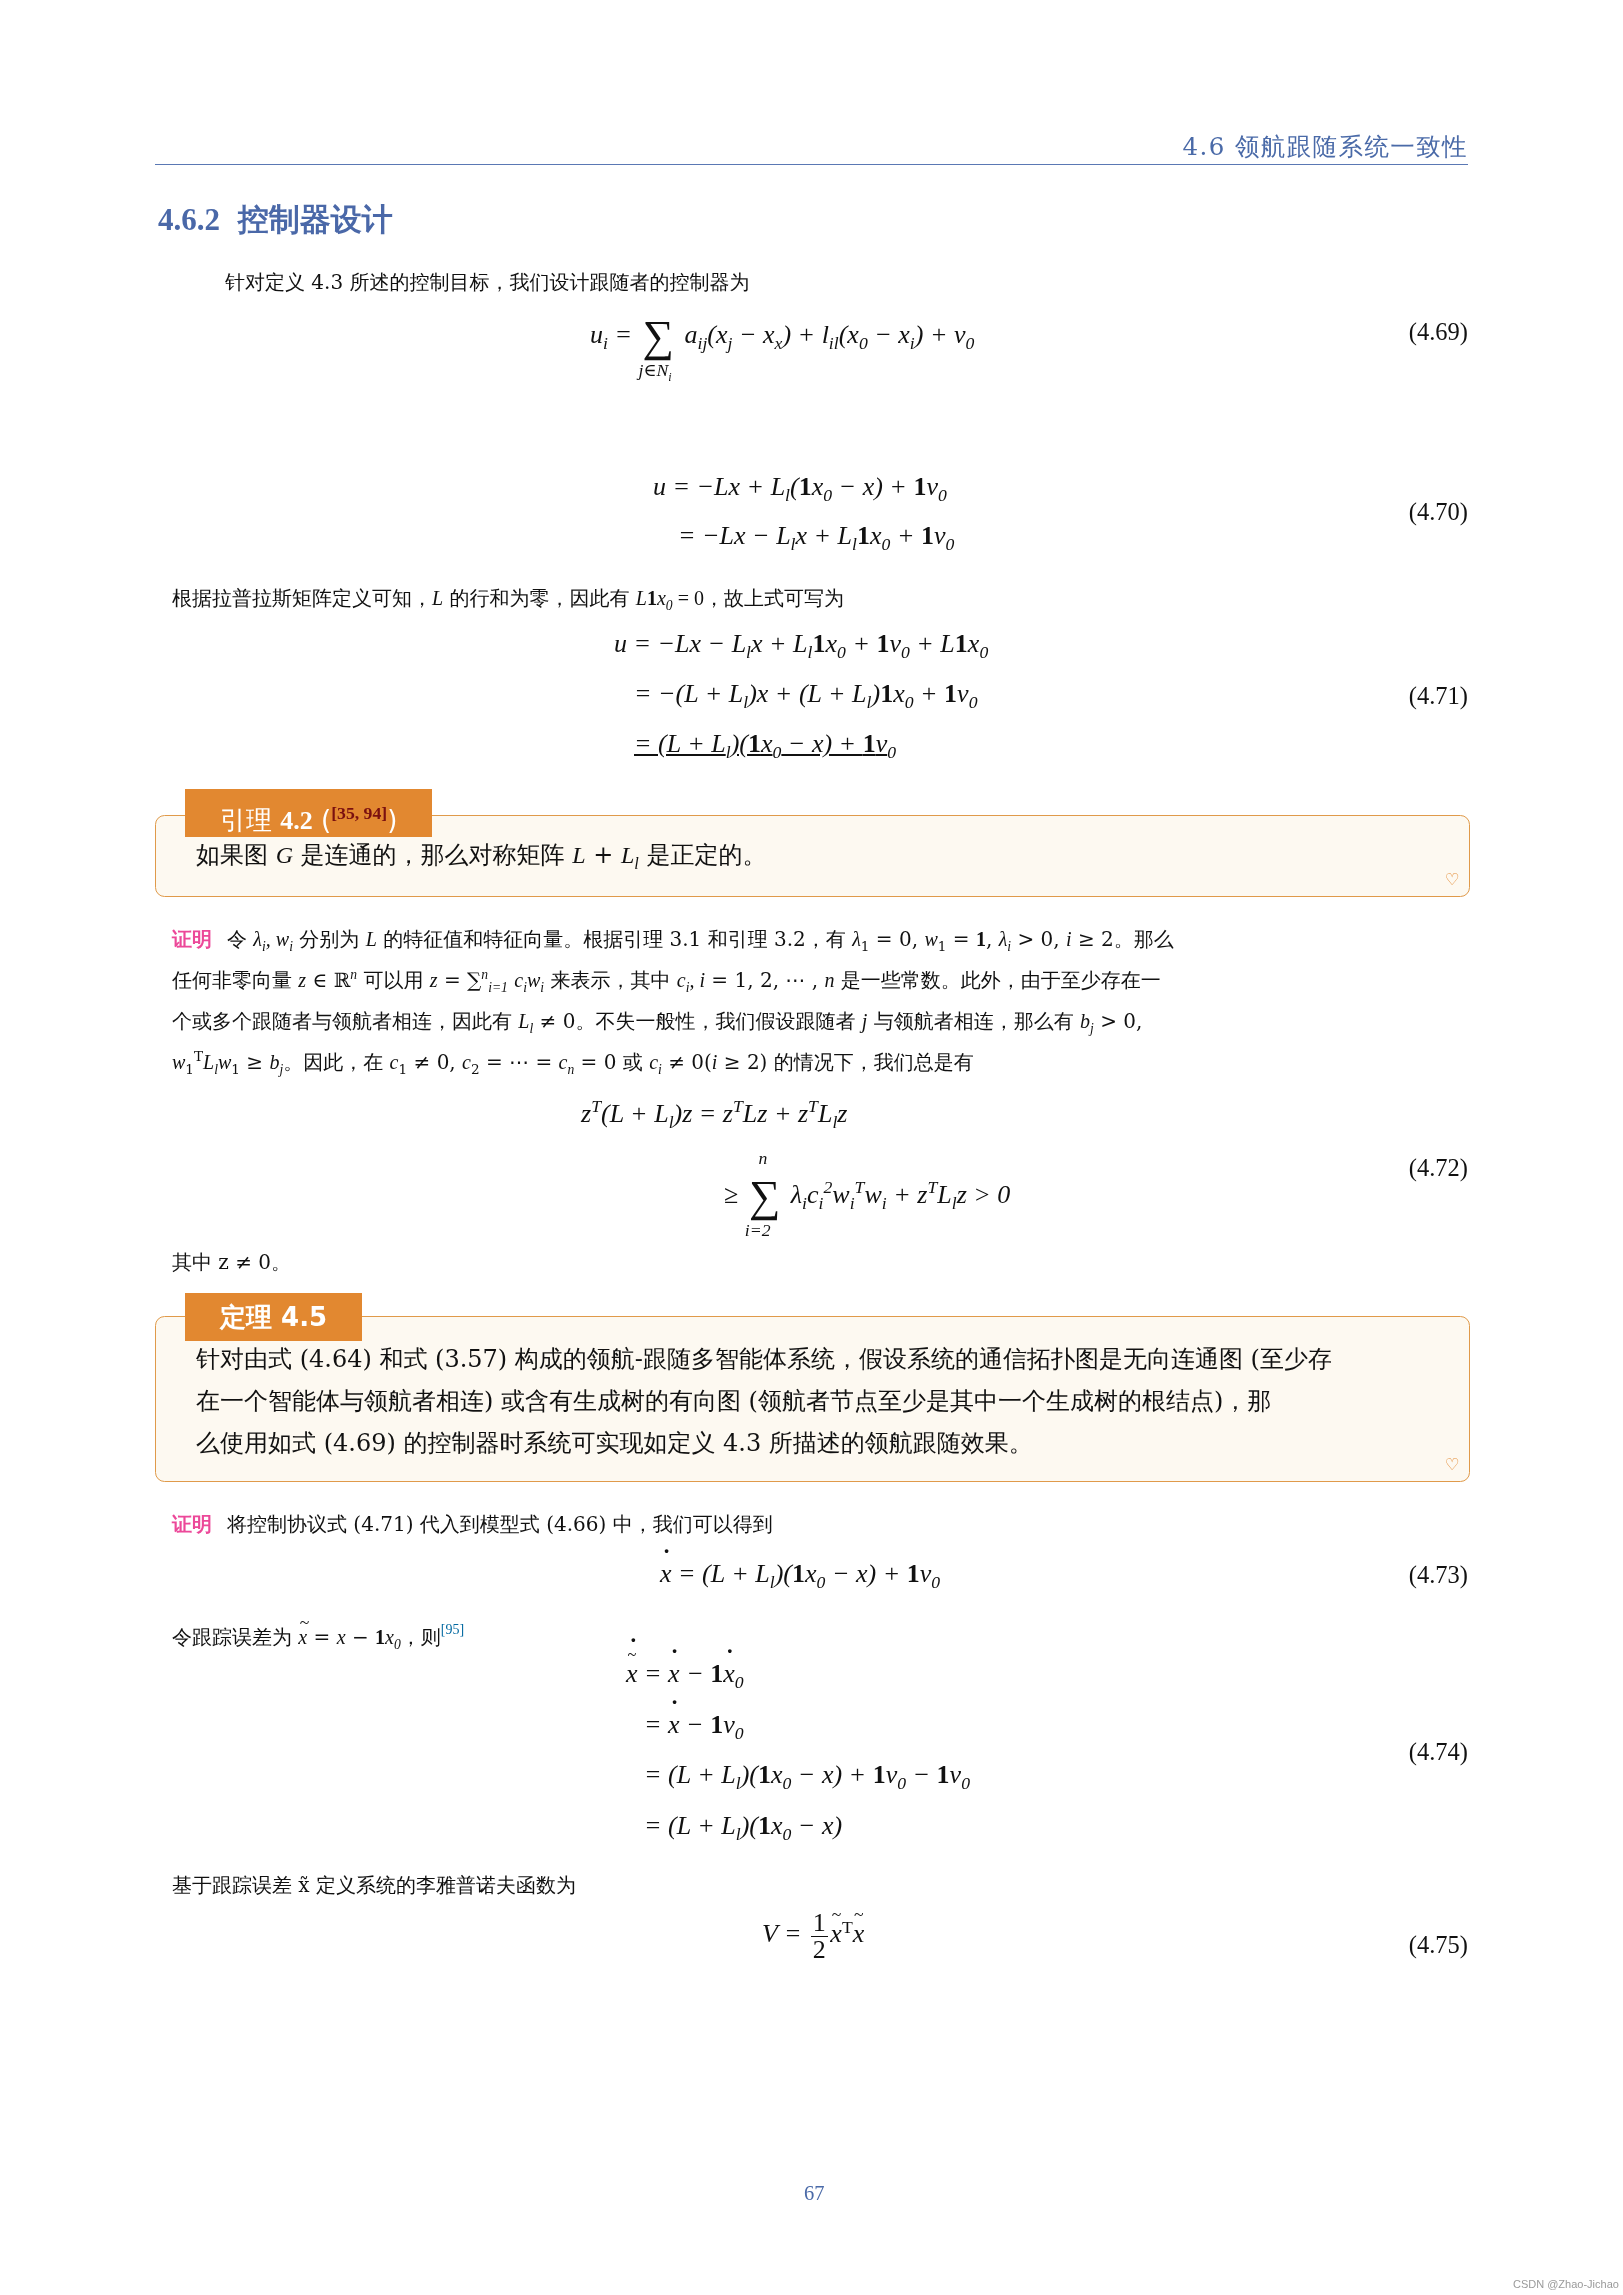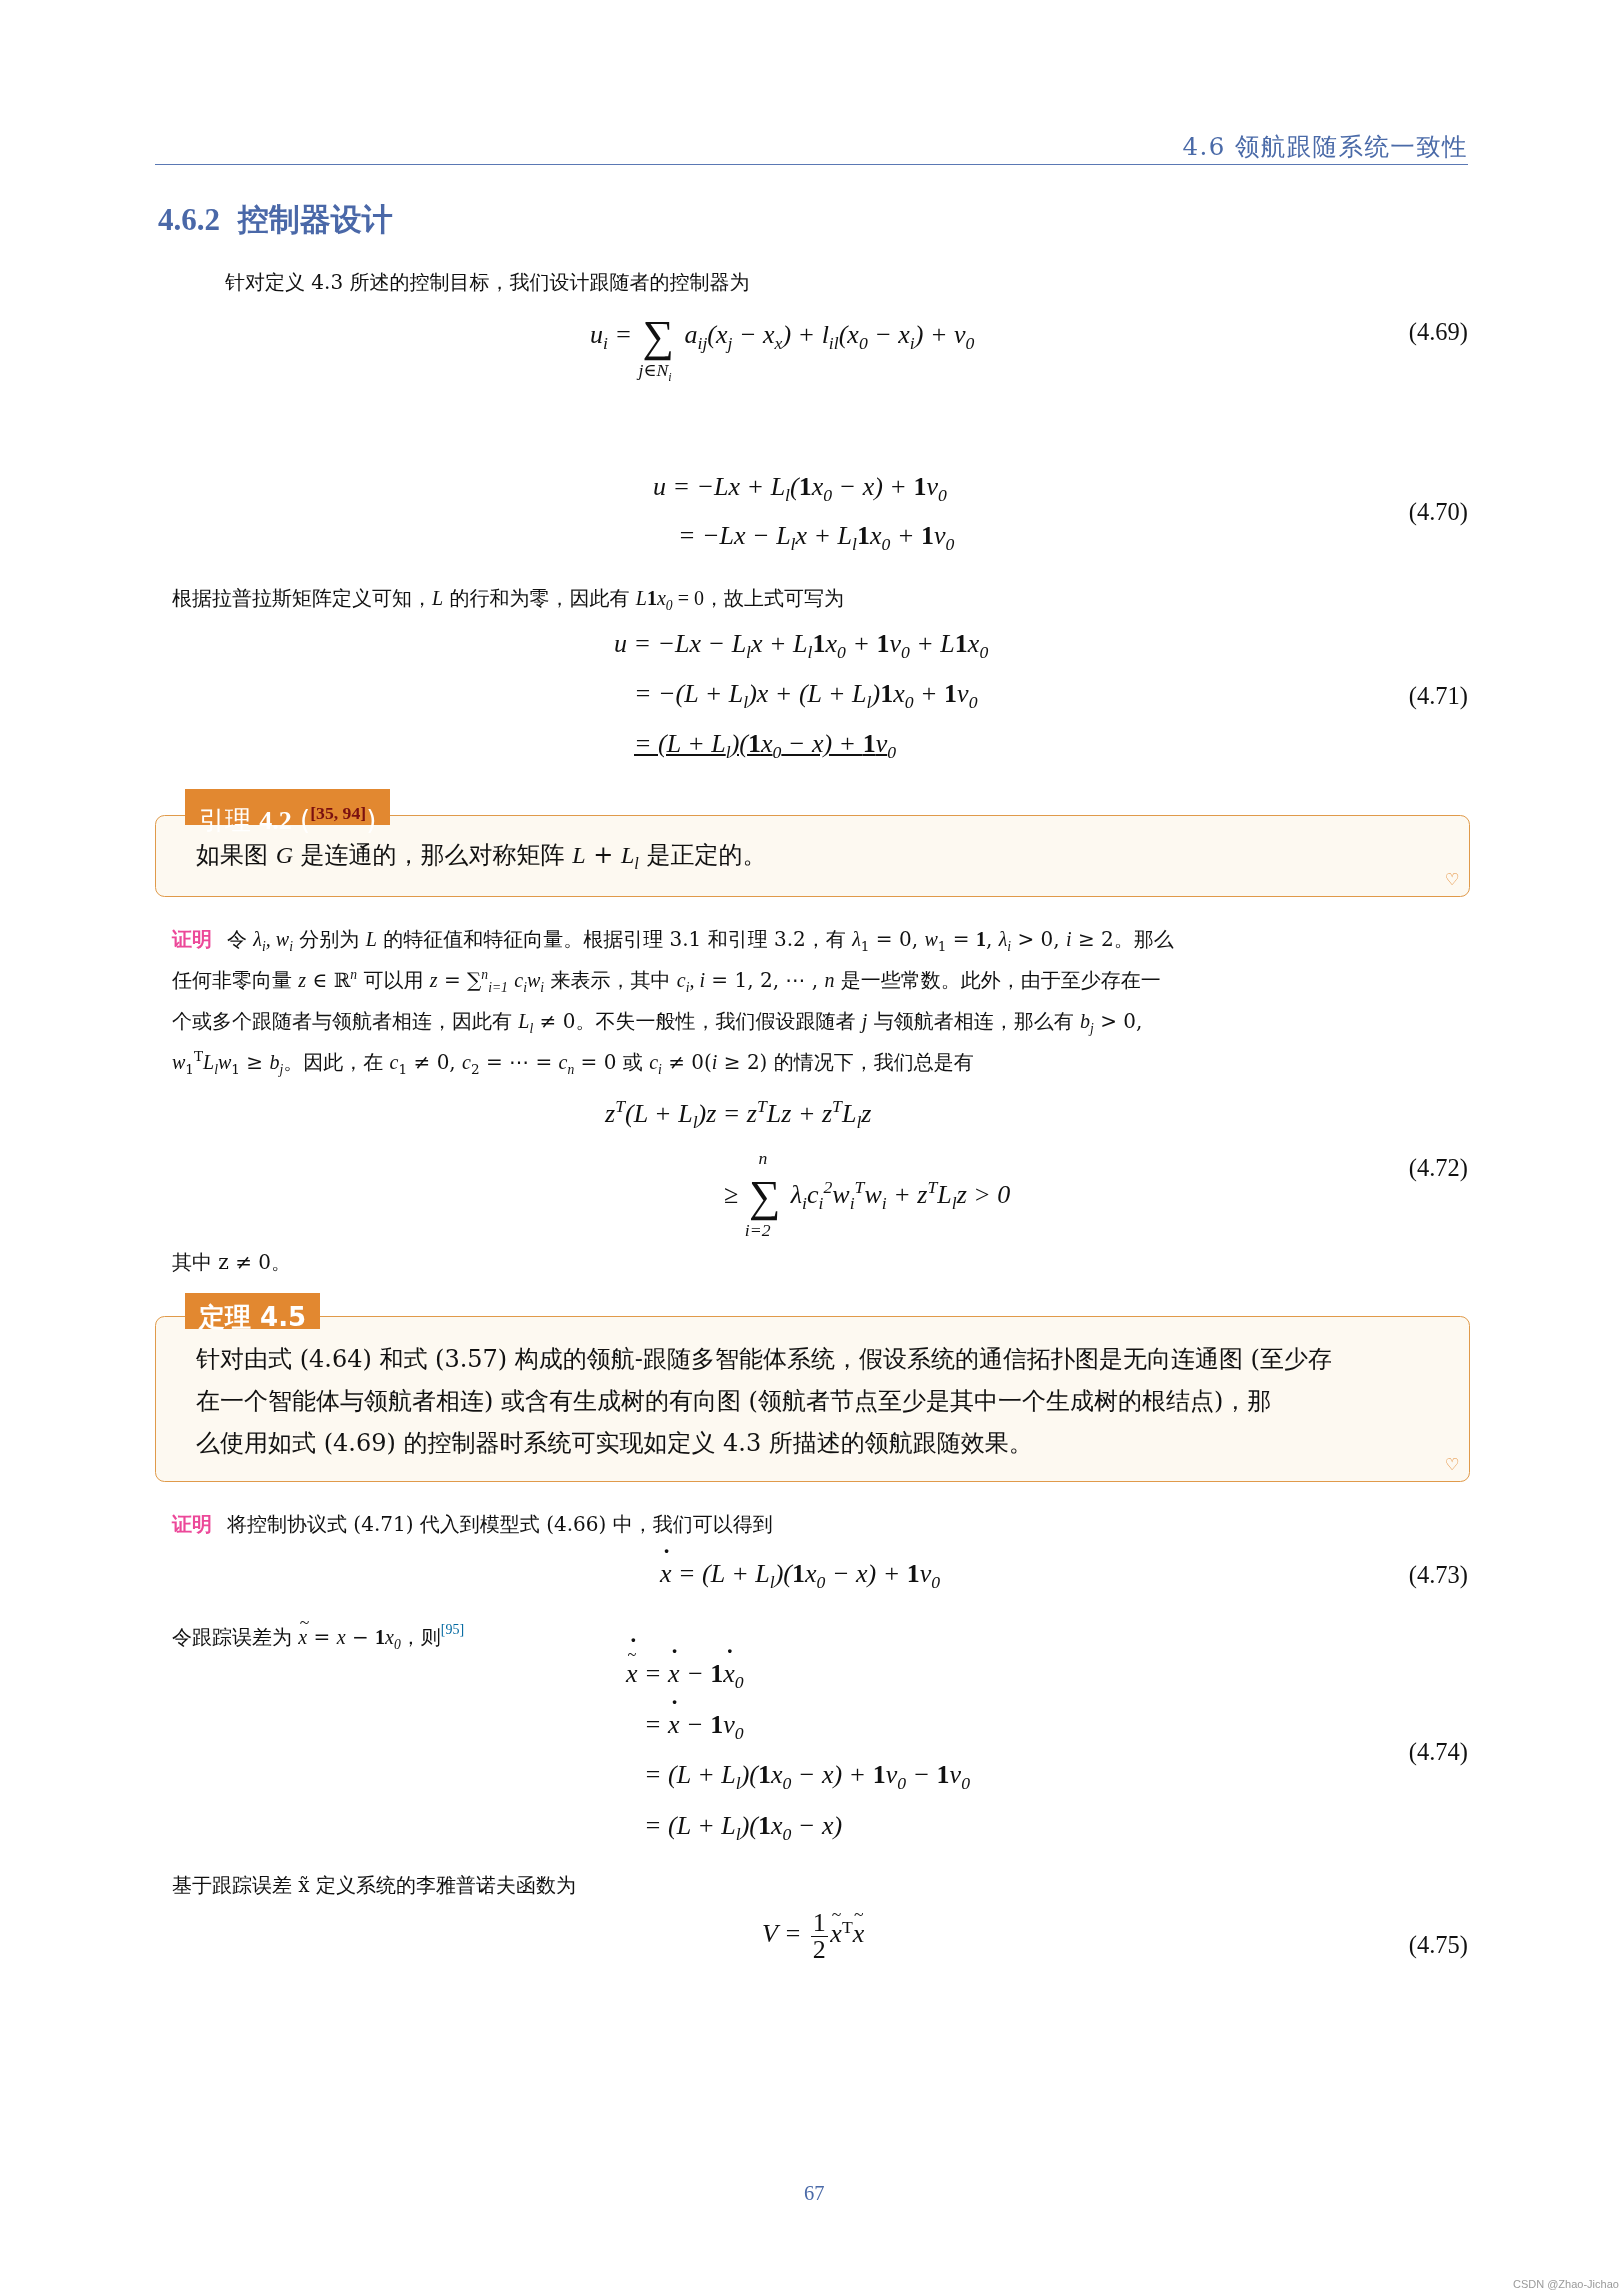--- a/index.html
+++ b/index.html
@@ -25,21 +25,21 @@
 
   .eq { position:absolute; font-family:"Liberation Serif","DejaVu Serif",serif; font-style:italic; font-size:26px; white-space:nowrap; }
   .eqnum { position:absolute; right:155px; font-family:"Liberation Serif","DejaVu Serif",serif; font-size:24.5px; }
 
   .sumsym { display:inline-block; position:relative; font-style:normal; font-size:44px; vertical-align:-8.2px; margin:0 4.1px; }
   .sumsym .lim-b { position:absolute; left:-4.1px; top:49px; font-size:17.7px; font-style:italic; white-space:nowrap; }
   .sumsym .lim-t { position:absolute; left:9.5px; top:-23px; font-size:17.7px; font-style:italic; }
 
   
   .box { position:absolute; left:155px; width:1313px; border:1.4px solid #e09a4a; border-radius:9.5px; background:#fdf9f1; }
-  .box-tab { position:absolute; left:185px; background:#e28830; color:#fff; font-size:26px; padding:0 14px; height:36px; line-height:48px;
+  .box-tab { position:absolute; left:185px; background:#e28830; color:#fff; font-size:26px; padding:0 35px; height:48px; line-height:48px;
              font-family:"DejaVu Sans","Liberation Sans",sans-serif; }
   .box-tab .ref { font-family:"Liberation Serif",serif; font-weight:bold; color:#7a1010; font-size:17.7px; vertical-align:9.5px; }
   .box-tab .bold { font-family:"Liberation Serif",serif; font-weight:bold; }
   .box-body { position:absolute; left:40px; right:20.5px; font-size:24px; line-height:42px; font-family:"DejaVu Serif",serif; }
   .heart { position:absolute; right:9.5px; bottom:6.8px; color:#e28830; font-size:16.4px; }
 
   .proof-label { color:#ec4899; font-weight:bold; margin-right:15px; font-family:"DejaVu Sans",sans-serif; }
   .cite { color:#0369a1; font-size:0.7em; vertical-align:9.5px; font-family:Liberation Serif, serif; }
 
   .page-num { position:absolute; left:804px; top:2182px; font-size:20.5px; color:#4a6aa8; font-family:"Liberation Serif",serif; }
@@ -99,21 +99,21 @@
     <span>引理</span> <span class="bold">4.2</span> (<span class="ref">[35, 94]</span>)
   </div>
 
   <div class="para" style="top:919px;">
     <div><span class="proof-label">证明</span>令 <span class="m">λ<sub>i</sub>, w<sub>i</sub></span> 分别为 <span class="m">L</span> 的特征值和特征向量。根据引理 3.1 和引理 3.2，有 <span class="m">λ</span><sub>1</sub> = 0, <span class="m">w</span><sub>1</sub> = <span class="b1">1</span>, <span class="m">λ<sub>i</sub></span> &gt; 0, <span class="m">i</span> ≥ 2。那么</div>
     <div>任何非零向量 <span class="m">z</span> ∈ ℝ<sup class="m">n</sup> 可以用 <span class="m">z</span> = ∑<sup class="m">n</sup><sub class="m">i=1</sub> <span class="m">c<sub>i</sub>w<sub>i</sub></span> 来表示，其中 <span class="m">c<sub>i</sub>, i</span> = 1, 2, ⋯ , <span class="m">n</span> 是一些常数。此外，由于至少存在一</div>
     <div>个或多个跟随者与领航者相连，因此有 <span class="m">L<sub>l</sub></span> ≠ 0。不失一般性，我们假设跟随者 <span class="m">j</span> 与领航者相连，那么有 <span class="m">b<sub>j</sub></span> &gt; 0,</div>
     <div><span class="m">w</span><sub>1</sub><sup>T</sup><span class="m">L<sub>l</sub>w</span><sub>1</sub> ≥ <span class="m">b<sub>j</sub></span>。因此，在 <span class="m">c</span><sub>1</sub> ≠ 0, <span class="m">c</span><sub>2</sub> = ⋯ = <span class="m">c<sub>n</sub></span> = 0 或 <span class="m">c<sub>i</sub></span> ≠ 0(<span class="m">i</span> ≥ 2) 的情况下，我们总是有</div>
   </div>
 
-  <div class="eq" style="left:581px; top:1099px;margin-left:24px;">z<sup>T</sup>(L + L<sub>l</sub>)z = z<sup>T</sup>Lz + z<sup>T</sup>L<sub>l</sub>z</div>
+  <div class="eq" style="left:581px; top:1099px;">z<sup>T</sup>(L + L<sub>l</sub>)z = z<sup>T</sup>Lz + z<sup>T</sup>L<sub>l</sub>z</div>
   <div class="eq" style="left:724px; top:1171px;">
     ≥ <span class="sumsym">∑<span class="lim-t">n</span><span class="lim-b">i=2</span></span> λ<sub>i</sub>c<sub>i</sub><sup>2</sup>w<sub>i</sub><sup>T</sup>w<sub>i</sub> + z<sup>T</sup>L<sub>l</sub>z &gt; 0
   </div>
   <div class="eqnum" style="top:1154px;">(4.72)</div>
 
   <div class="para" style="top:1242px;">其中 z ≠ 0。</div>
 
   <div class="box" style="top:1316px; height:164px;">
     <div class="box-body" style="top:20.5px;">
       <div>针对由式 (4.64) 和式 (3.57) 构成的领航-跟随多智能体系统，假设系统的通信拓扑图是无向连通图 (至少存</div>

